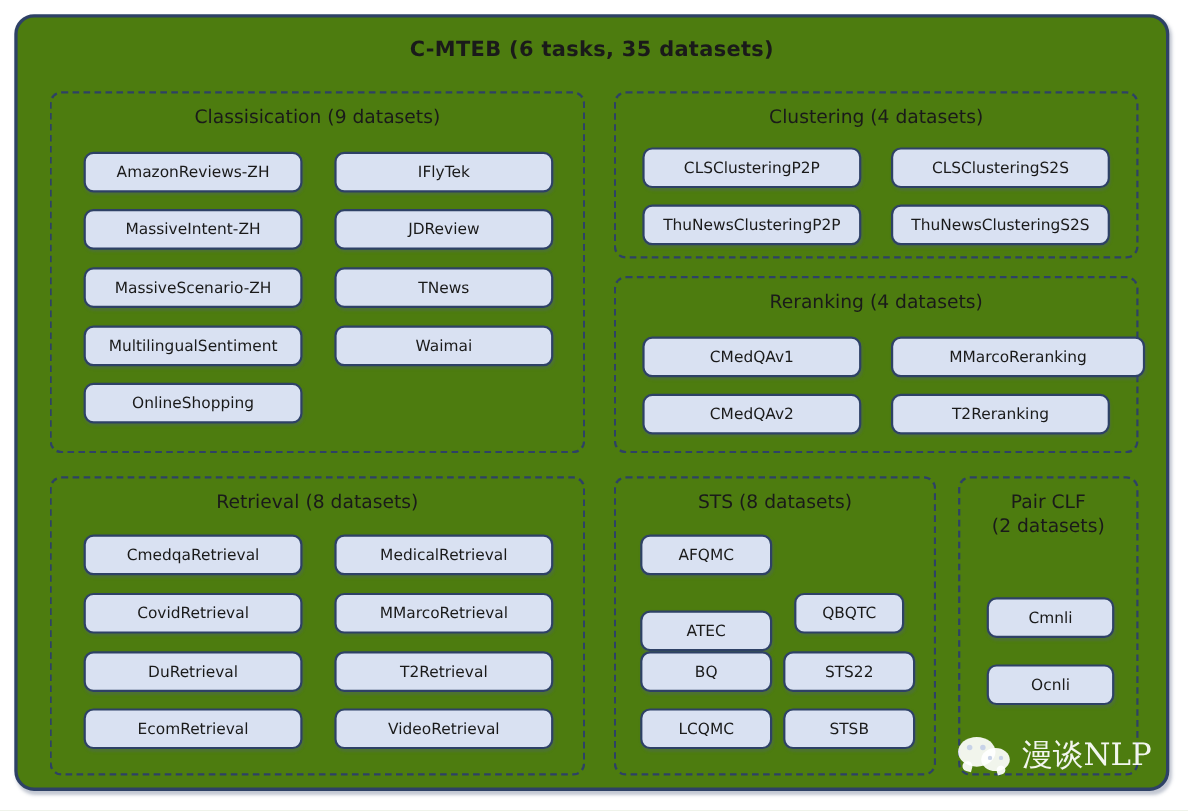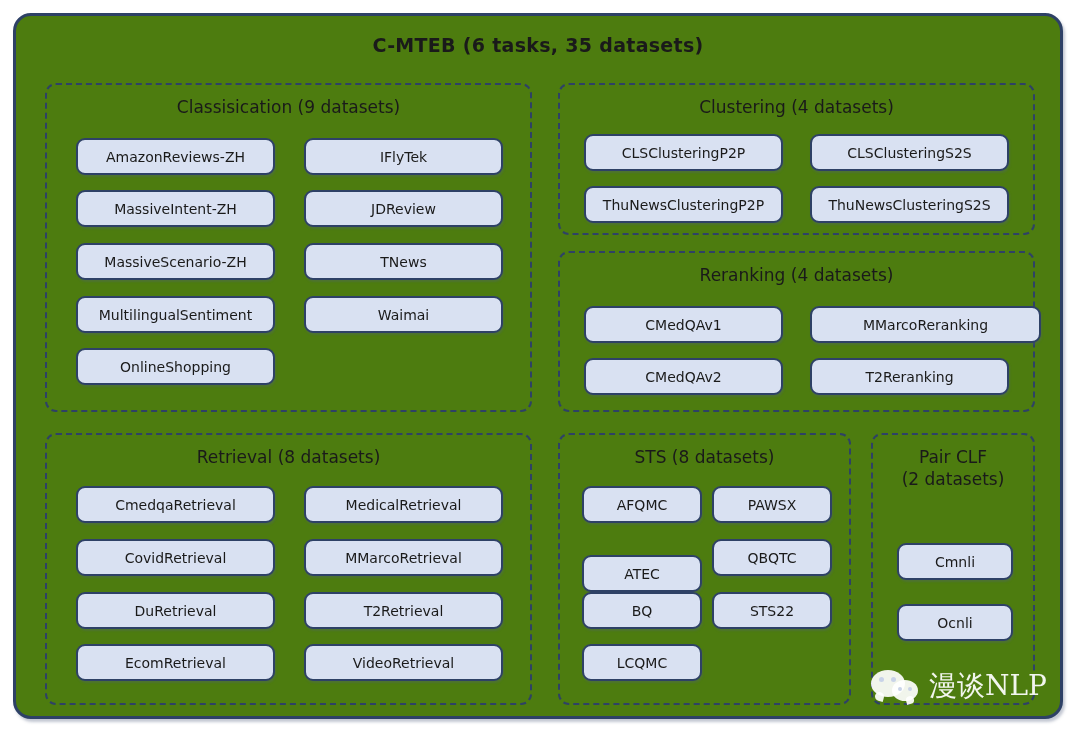--- a/index.html
+++ b/index.html
@@ -214,29 +214,29 @@
     <div class="chip" style="left:257px; top:157px; width:199px; height:37px;">T2Retrieval</div>
 
     <div class="chip" style="left:29px;  top:209px; width:199px; height:37px;">EcomRetrieval</div>
     <div class="chip" style="left:257px; top:209px; width:199px; height:37px;">VideoRetrieval</div>
   </div>
 
   <div class="panel" id="panel-sts">
     <div class="panel-title">STS (8 datasets)</div>
 
     <div class="chip" style="left:22px;  top:51px;  width:120px; height:37px;">AFQMC</div>
-    <div class="chip" style="left:152px; top:51px;  width:120px; height:37px;">PAWSX</div>
 
     <div class="chip" style="left:22px;  top:120px; width:120px; height:37px;">ATEC</div>
-    <div class="chip" style="left:152px; top:104px; width:120px; height:37px;">QBQTC</div>
+    <div class="chip" style="left:162px; top:104px; width:100px; height:37px;">QBQTC</div>
 
     <div class="chip" style="left:22px;  top:157px; width:120px; height:37px;">BQ</div>
     <div class="chip" style="left:152px; top:157px; width:120px; height:37px;">STS22</div>
 
     <div class="chip" style="left:22px;  top:209px; width:120px; height:37px;">LCQMC</div>
+    <div class="chip" style="left:152px; top:209px; width:120px; height:37px;">STSB</div>
   </div>
 
   <div class="panel" id="panel-pairclf">
     <div class="panel-title">
       <span>Pair CLF</span><br>
       <span>(2 datasets)</span>
     </div>
 
     <div class="chip" style="left:24px; top:108px; width:116px; height:37px;">Cmnli</div>
     <div class="chip" style="left:24px; top:169px; width:116px; height:37px;">Ocnli</div>

